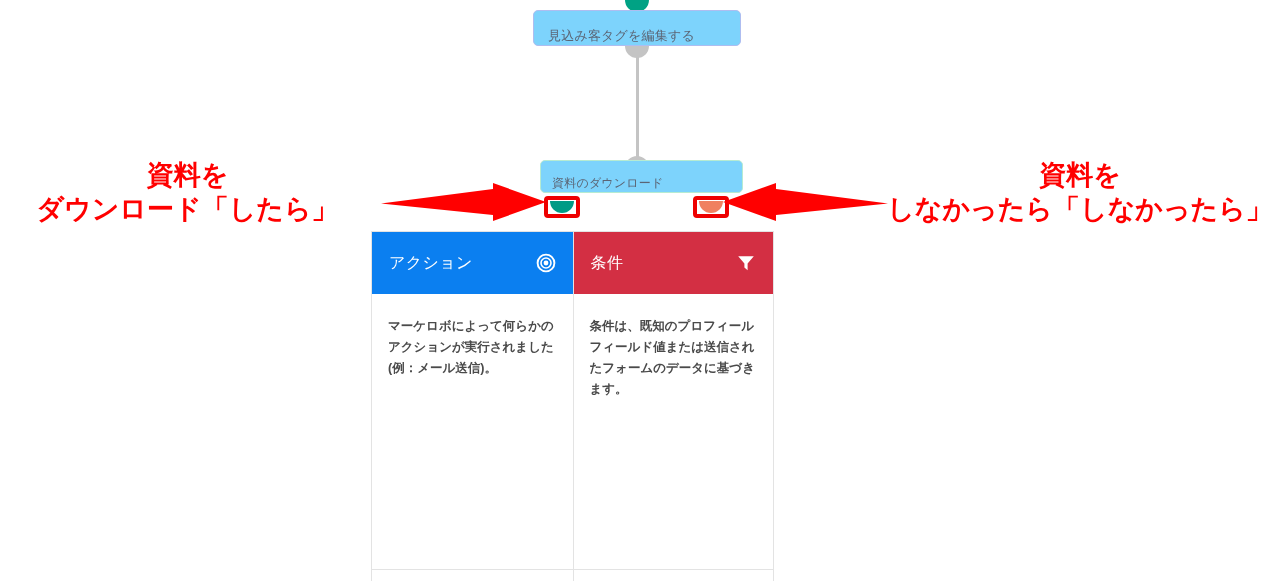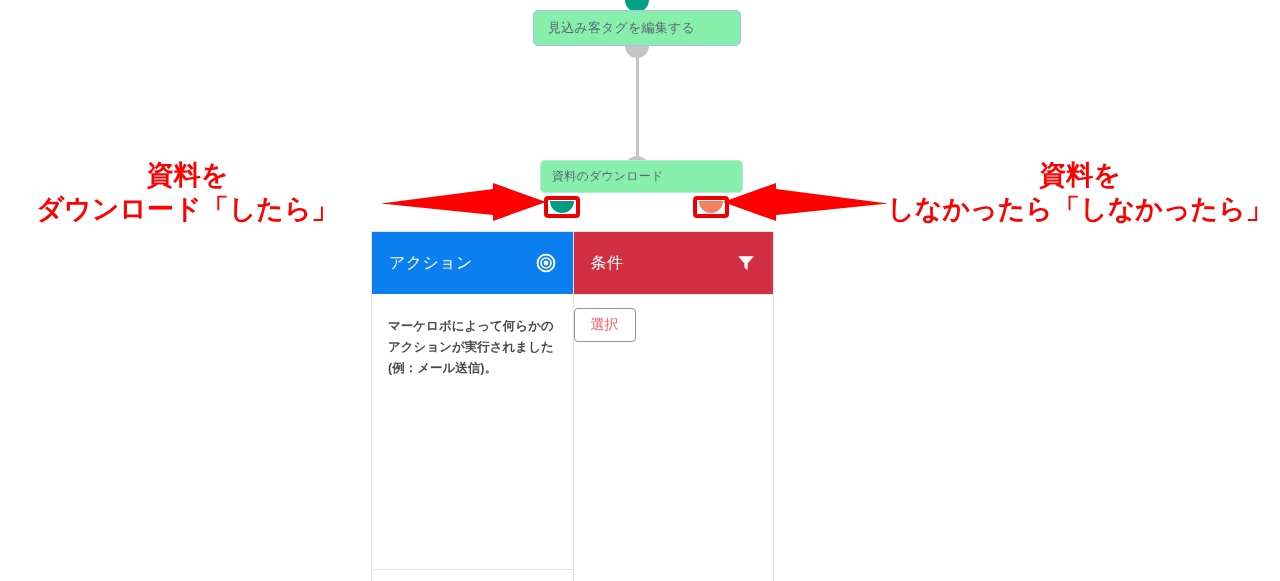--- a/index.html
+++ b/index.html
@@ -16,24 +16,24 @@
     font-family: "Liberation Sans", "DejaVu Sans", sans-serif;
     -webkit-font-smoothing: antialiased;
   }
 
   .stage { position: absolute; inset: 0; }
 
   
   .node {
     position: absolute;
     box-sizing: border-box;
-    background: #86efac;
+    background: #7dd3fc;
     border-radius: 5px;
     display: flex;
-    align-items: center;
+    align-items: flex-end;
   }
   .node-label {
     font-size: 13px;
     color: #5b6575;
     padding-left: 14px;
     letter-spacing: .2px;
     white-space: nowrap;
   }
 
   #node-edit-tag {
@@ -236,19 +236,22 @@
       </div>
     </div>
 
     <div class="card" id="card-condition">
       <div class="card-header">
         <span class="card-title">条件</span>
         <svg class="card-icon" viewBox="0 0 20 20">
           <path d="M 2.2,3.2 L 17.8,3.2 L 11.6,10.6 L 11.6,17.2 L 8.4,14.6 L 8.4,10.6 Z" fill="#ffffff"></path>
         </svg>
       </div>
+      <div class="card-body">
+        <p class="card-desc">条件は、既知のプロフィールフィールド値または送信されたフォームのデータに基づきます。</p>
+      </div>
       <div class="card-footer">
         <button class="select-btn" id="select-condition">選択</button>
       </div>
     </div>
 
   </div>
 </div>
 
 </body></html>

